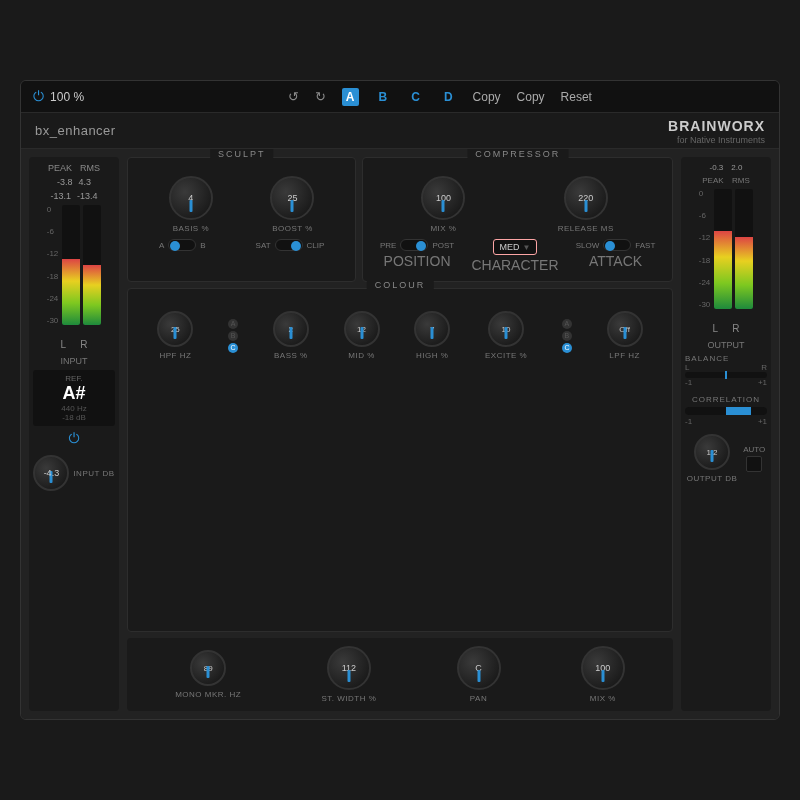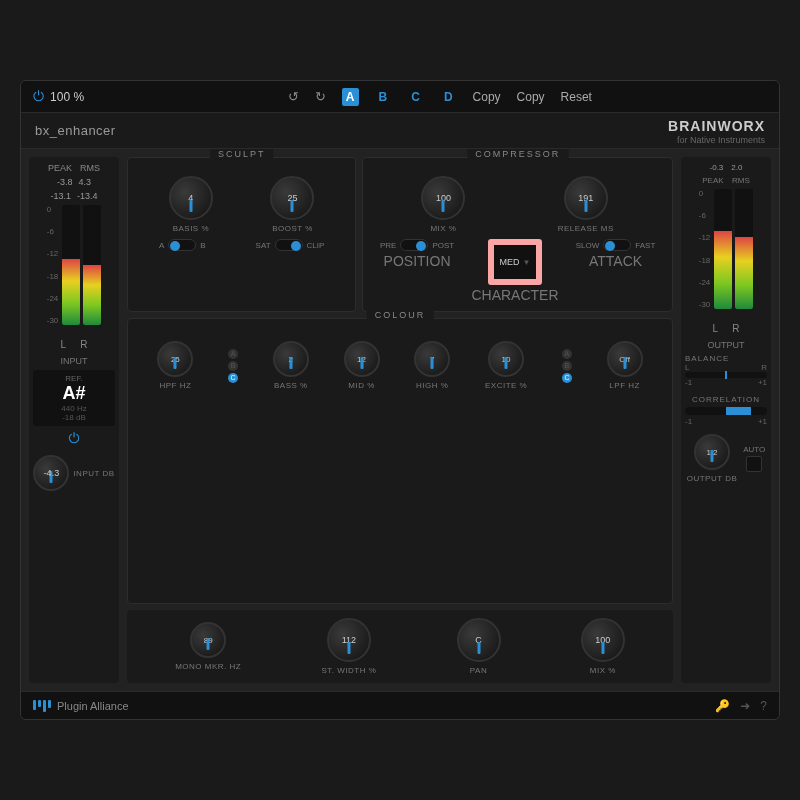--- a/index.html
+++ b/index.html
@@ -344,25 +344,25 @@
       gap: 2px;
     }
     .comp-toggle-label {
       color: #777;
       font-size: 14px;
       text-transform: uppercase;
     }
 
     .select-box {
       background: #111;
-      border: 6px solid #fca5a5;
+      border: 1px solid #fca5a5;
       border-radius: 3px;
       color: #ccc;
       font-size: 9px;
-      padding: 12px 6px;
+      padding: 2px 6px;
       cursor: pointer;
       display: flex;
       align-items: center;
       gap: 3px;
     }
     .select-arrow { color: #555; font-size: 8px; }
 
     
     .colour-row {
       display: flex;
@@ -664,21 +664,21 @@
           <div class="section-title">COMPRESSOR</div>
           <div class="compressor-row">
             <div class="knob-group">
               <div class="knob">
                 <span style="color:#ccc;font-size:9px;">100</span>
               </div>
               <span class="knob-label">MIX %</span>
             </div>
             <div class="knob-group">
               <div class="knob">
-                <span style="color:#ccc;font-size:9px;">191</span>
+                <span style="color:#ccc;font-size:9px;">220</span>
               </div>
               <span class="knob-label">RELEASE ms</span>
             </div>
           </div>
           <div style="display:flex;justify-content:space-around;margin-top:6px;gap:8px;">
             <div class="comp-toggle-group">
               <div class="toggle-group">
                 <span class="toggle-label">PRE</span>
                 <div class="toggle-switch">
                   <div class="toggle-thumb right"></div>
@@ -859,30 +859,14 @@
           <span style="color:#777;font-size:8px;">AUTO</span>
           <div class="toggle-switch" style="height:16px;width:16px;border-radius:2px;">
             <div style="width:12px;height:12px;background:#111;border-radius:1px;margin:1px;"></div>
           </div>
         </div>
       </div>
     </div>
 
   </div>
 
-  <div class="footer">
-    <div class="footer-logo">
-      <div class="logo-icon">
-        <div class="logo-bar" style="height:10px;"></div>
-        <div class="logo-bar" style="height:7px;"></div>
-        <div class="logo-bar" style="height:12px;"></div>
-        <div class="logo-bar" style="height:8px;"></div>
-      </div>
-      <span class="footer-name">Plugin Alliance</span>
-    </div>
-    <div class="footer-right">
-      <span class="footer-icon">🔑</span>
-      <span class="footer-icon">➜</span>
-      <span class="footer-icon">?</span>
-    </div>
-  </div>
 
 </div>
 
 </body></html>

